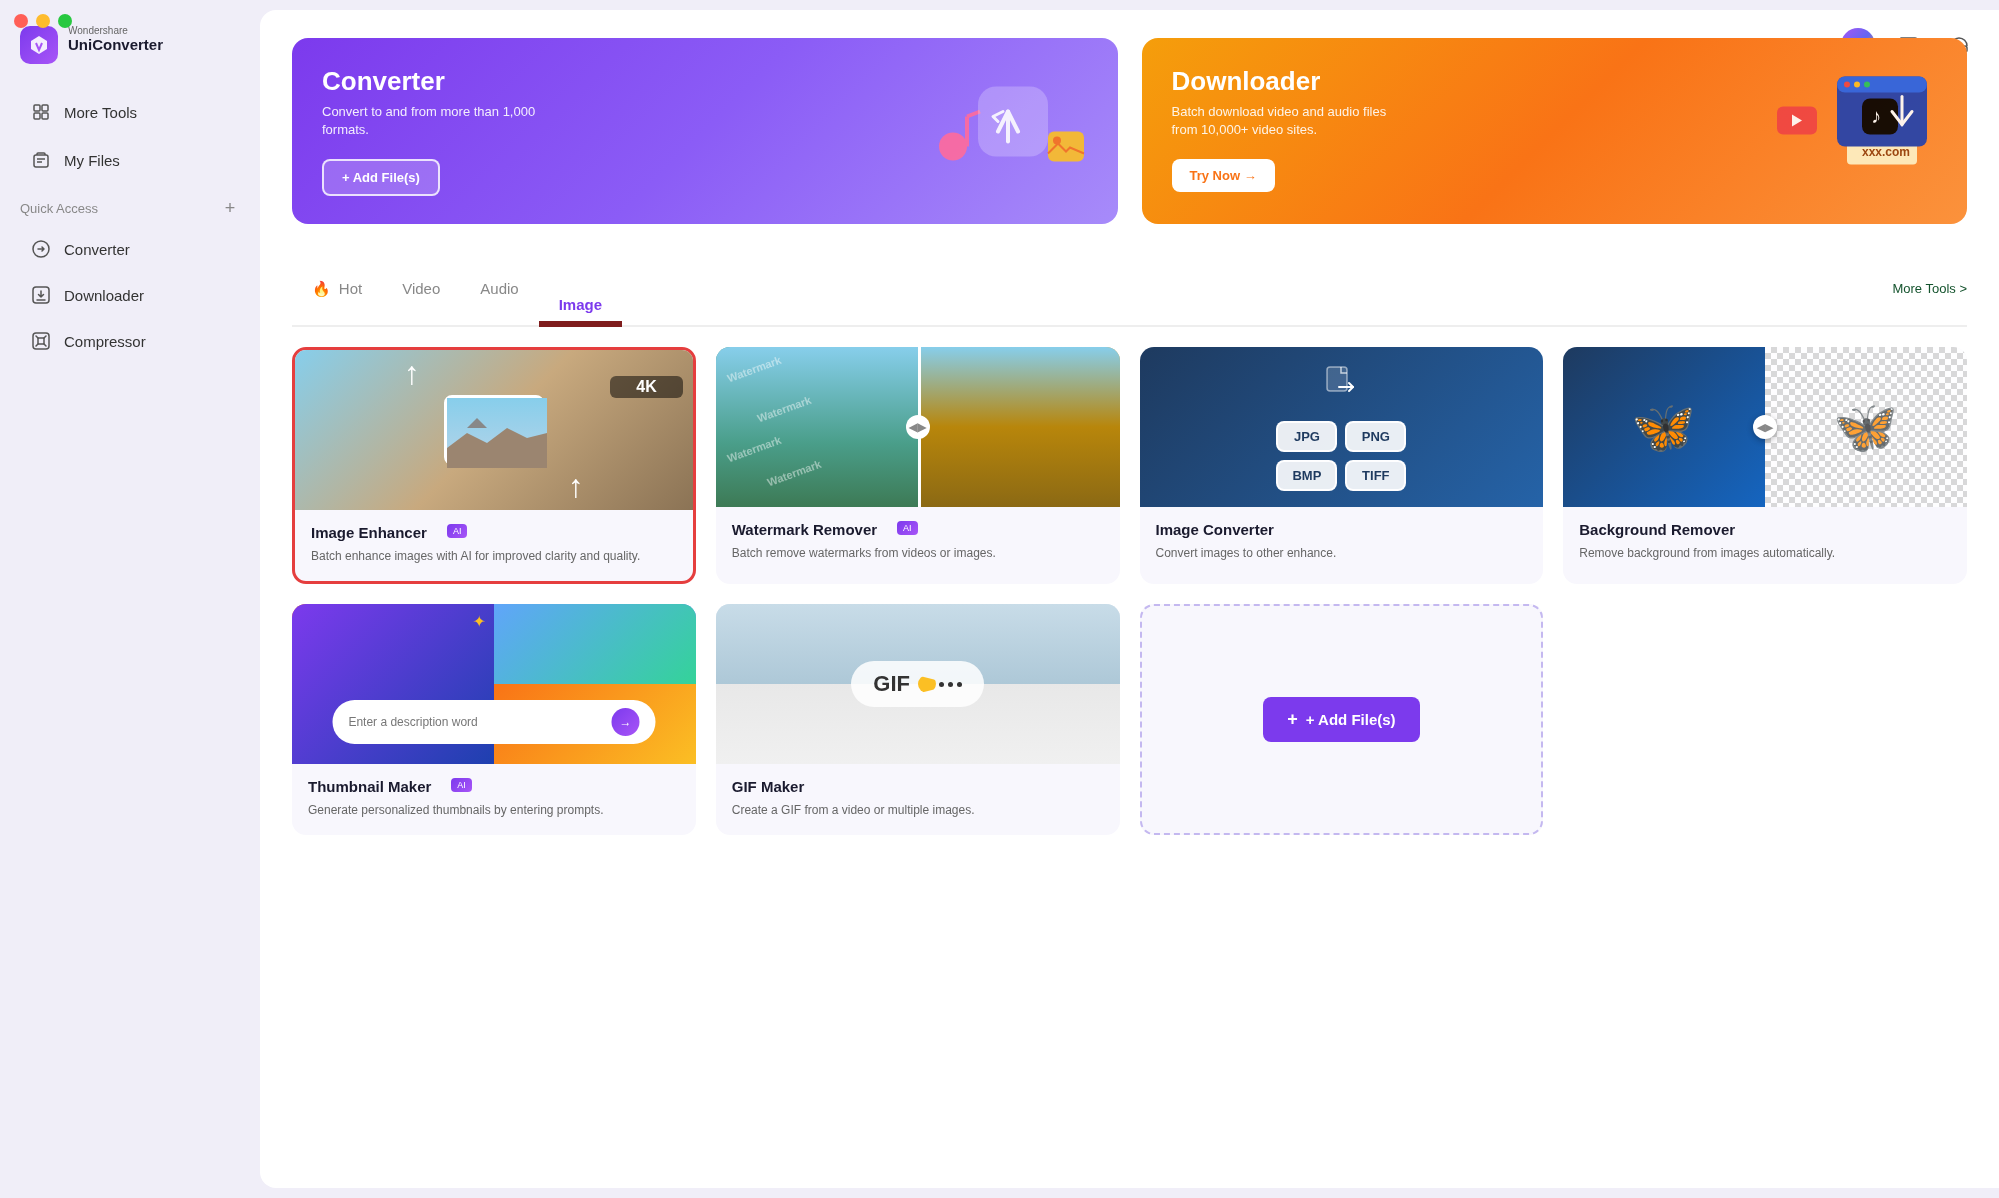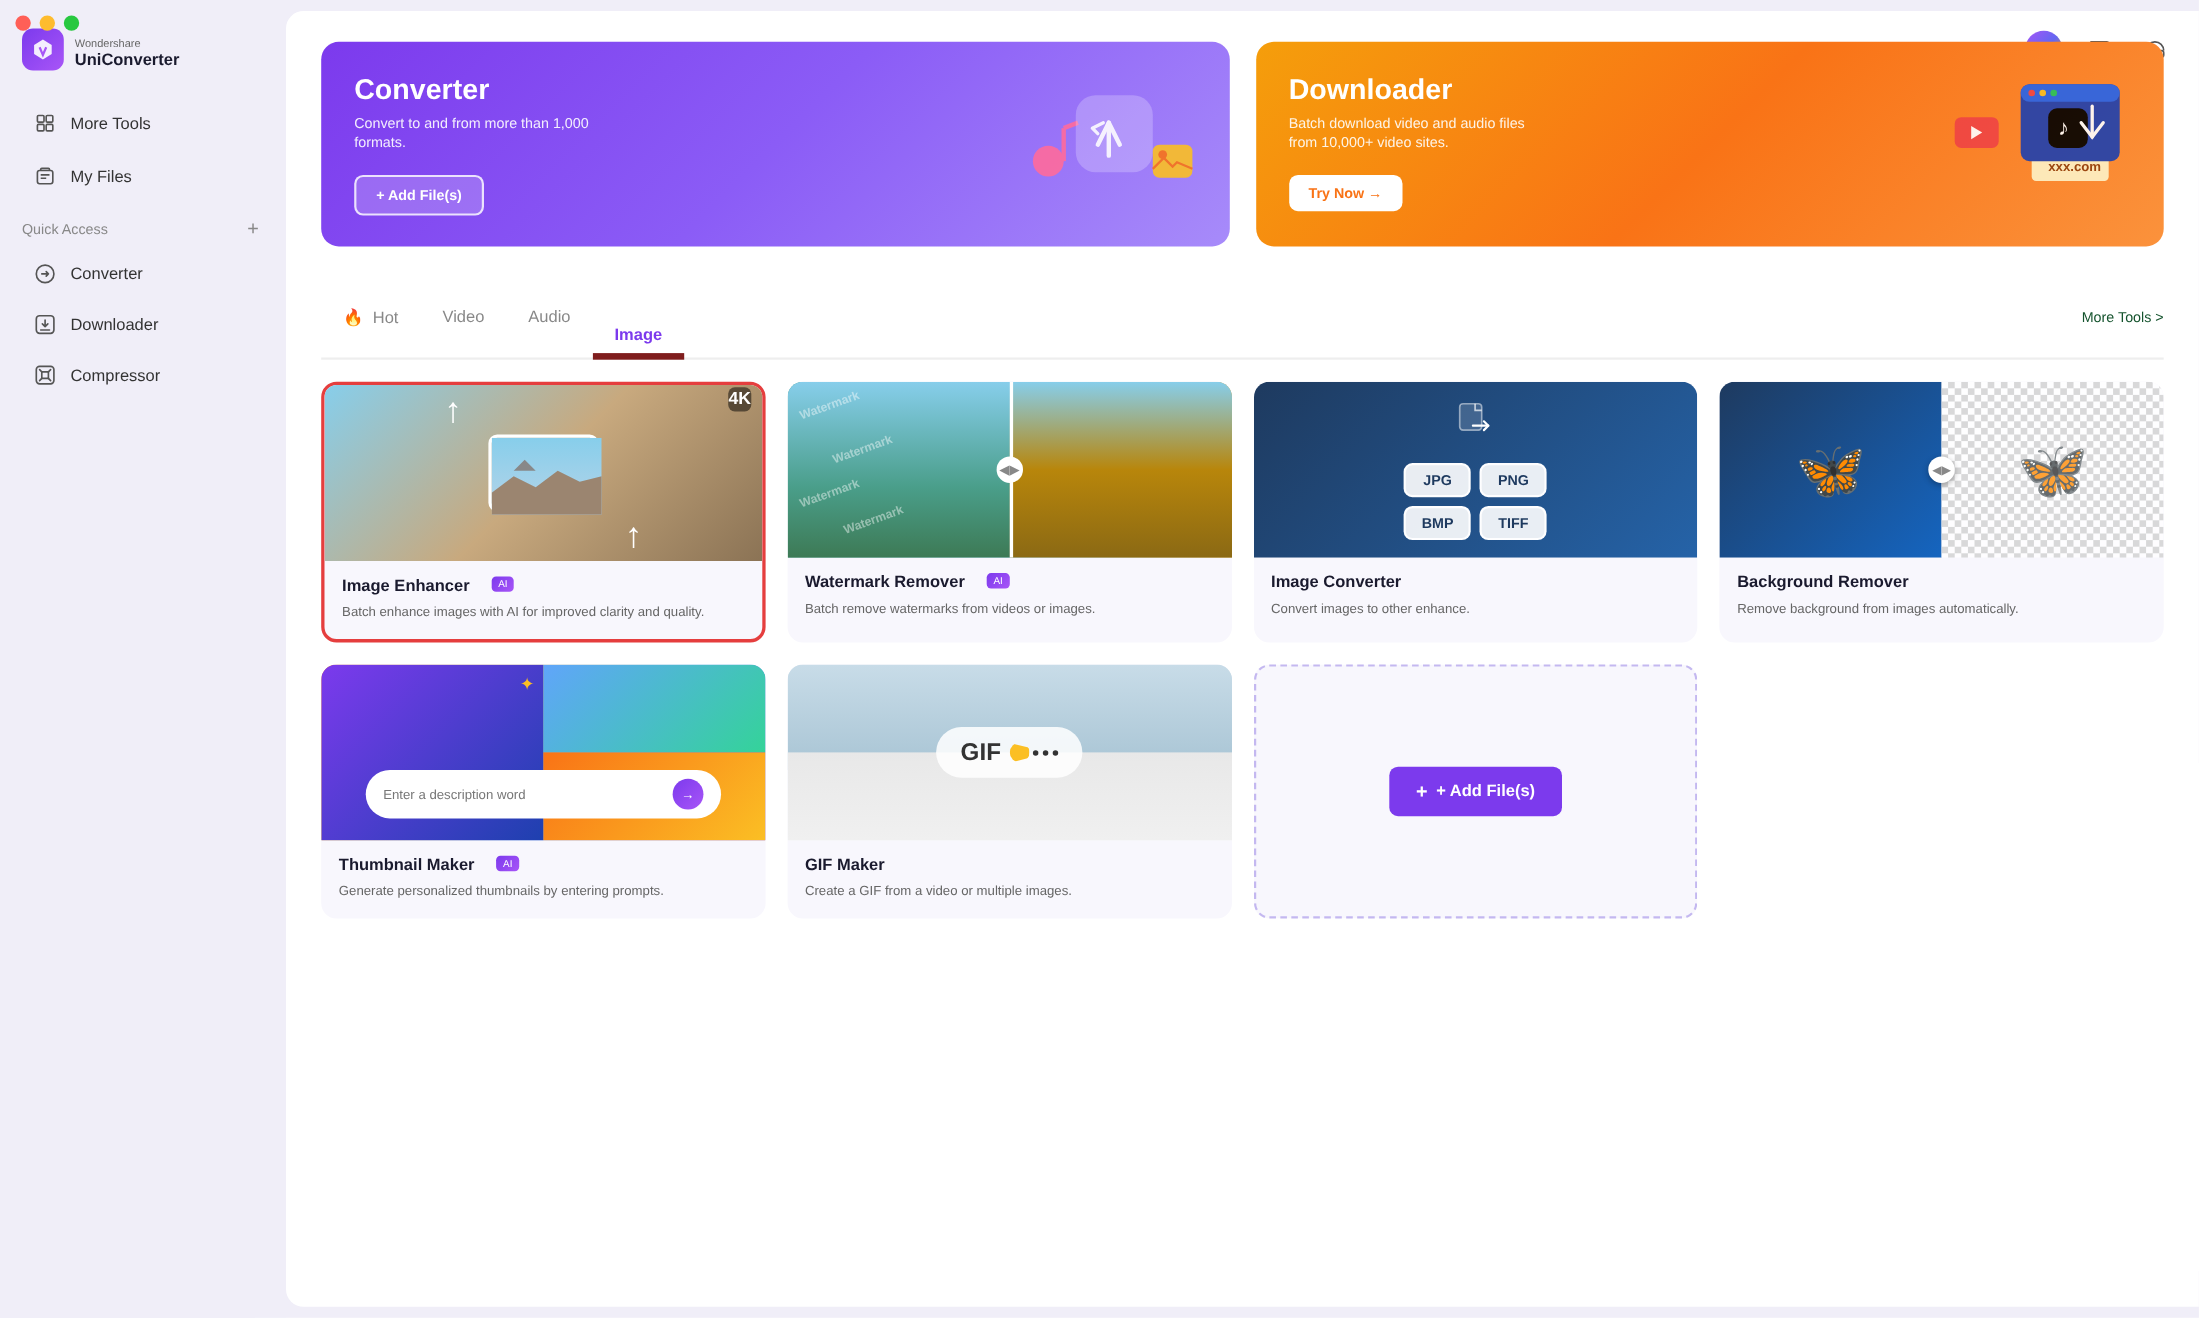--- a/index.html
+++ b/index.html
@@ -18,21 +18,21 @@
       min-width: 260px;
       background: #f0eef8;
       display: flex;
       flex-direction: column;
       padding: 16px 0;
       height: 100%;
     }
 
     .logo-area {
       display: flex;
-      align-items: flex-end;
+      align-items: flex-start;
       gap: 10px;
       padding: 10px 20px 24px 20px;
     }
 
     .logo-icon {
       width: 38px;
       height: 38px;
       background: linear-gradient(135deg, #7c3aed, #a855f7);
       border-radius: 10px;
       display: flex;
@@ -374,27 +374,27 @@
       border: 3px solid white;
       border-radius: 8px;
       width: 100px;
       height: 70px;
       background: linear-gradient(135deg, #b8d4e8, #9bb8cc);
       position: relative;
     }
 
     .badge-4k {
       position: absolute;
-      top: 2px;
+      top: 26px;
       right: 10px;
       background: rgba(0,0,0,0.5);
       color: white;
       font-size: 16px;
       font-weight: 900;
-      padding: 2px 0;
+      padding: 2px 26px;
       border-radius: 6px;
     }
 
     
     .watermark-bg {
       background: linear-gradient(to right, #4a9e8a 0%, #87ceeb 50%, #d4a843 100%);
       width: 100%;
       height: 100%;
       position: relative;
       display: flex;

